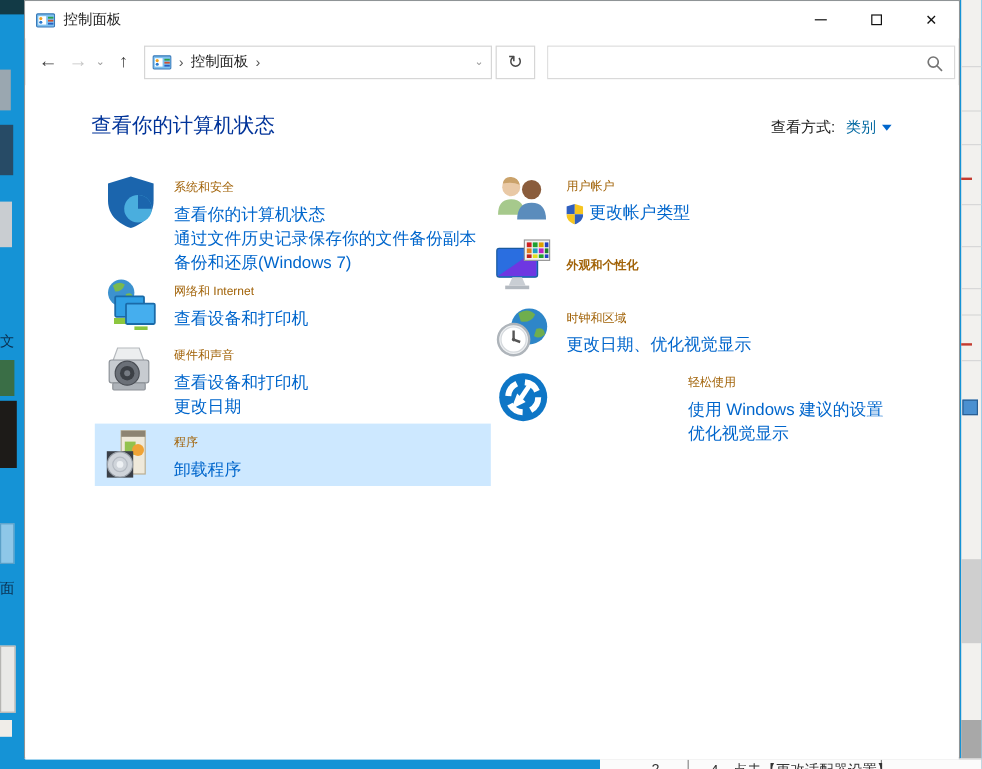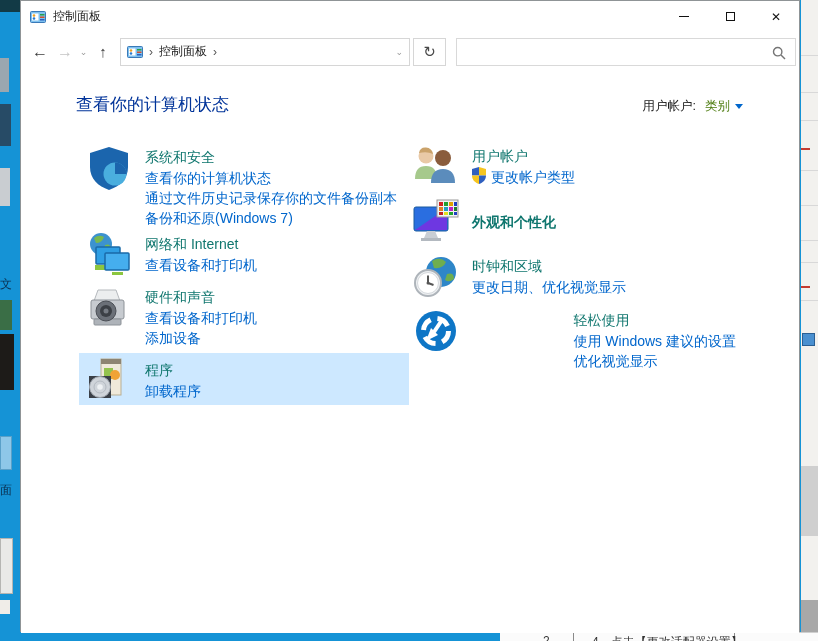--- a/index.html
+++ b/index.html
@@ -45,30 +45,30 @@
   .search-box { flex:1; position:relative; height:28px; border:1px solid #d9d9d9; margin-left:10px; }
   .search-box input { position:absolute; inset:0; border:0; outline:none; padding:0 30px 0 8px;
                       font:12px "Liberation Sans","DejaVu Sans",sans-serif; }
   .search-box svg { position:absolute; right:9px; top:7px; }
 
   
   .main { position:relative; width:100%; height:562px; background:#fff; }
   .page-title { position:absolute; left:55px; top:22px; font-size:17px; color:#003399; font-weight:400; }
   .viewby { position:absolute; right:56px; top:27px; font-size:12.5px; display:flex; align-items:center; }
   .viewby .lbl { color:#1a1a1a; }
-  .viewby .val { color:#4d7c0f; margin-left:9px; cursor:pointer; }
+  .viewby .val { color:#0369a1; margin-left:9px; cursor:pointer; }
   .viewby .caret { width:0; height:0; border-left:4px solid transparent; border-right:4px solid transparent;
                    border-top:5px solid #0066cc; margin-left:5px; }
 
   .cat { position:absolute; display:flex; width:330px; padding-left:6px; }
   .cat-icon { width:48px; height:48px; flex:none; }
   .cat-text { margin-left:12px; padding-top:2px; }
-  .cat-title { font-size:14px; line-height:22px; color:#0f766e; cursor:pointer; }
+  .cat-title { font-size:10px; line-height:22px; color:#a16207; cursor:pointer; }
   .cat-link { font-size:14px; line-height:20px; color:#0066cc; cursor:pointer; display:block; }
-  .cat-link-row { display:flex; align-items:flex-start; line-height:20px; }
+  .cat-link-row { display:flex; align-items:flex-end; line-height:20px; }
   .cat-link-row svg { margin-right:5px; flex:none; }
   .hl { background:#cde8ff; height:52px; align-items:center; }
   .centered-title { padding-top:14px; }
 </style>
 </head>
 <body>
 
 <div class="stage">
 
   <div class="bg-frag" style="left:0;top:0;width:20px;height:12px;background:#123a46;"></div>
@@ -171,21 +171,21 @@
         <svg width="14" height="14" viewBox="0 0 14 14">
           <circle cx="5.7" cy="5.7" r="4.2" fill="none" stroke="#757575" stroke-width="1.4"></circle>
           <line x1="9" y1="9" x2="13" y2="13" stroke="#757575" stroke-width="1.4"></line>
         </svg>
       </div>
     </div>
 
     <div class="main">
       <h1 class="page-title">查看你的计算机状态</h1>
       <div class="viewby">
-        <span class="lbl">用户帐户:</span>
+        <span class="lbl">查看方式:</span>
         <span class="val">类别</span>
         <span class="caret"></span>
       </div>
 
       <div class="cat" style="left:58px; top:73px;">
         <svg class="cat-icon" viewBox="0 0 48 48">
           <path d="M24 3 L43 9 V23 C43 35 35 42 24 46 C13 42 5 35 5 23 V9 Z" fill="#1b65ad"></path>
           <circle cx="30" cy="30" r="11.5" fill="#4aaede"></circle>
           <path d="M30 30 L30 18.5 A11.5 11.5 0 0 1 41.5 30 Z" fill="#1b65ad"></path>
         </svg>
@@ -218,21 +218,21 @@
           <polygon points="13,6 31,6 35,17 9,17" fill="#eceeef" stroke="#b5b9bd"></polygon>
           <rect x="6" y="16" width="33" height="19" rx="2" fill="#c7cbd0" stroke="#8d9298"></rect>
           <rect x="9" y="35" width="27" height="6" rx="1" fill="#aeb3b9" stroke="#8d9298"></rect>
           <circle cx="21" cy="27" r="10" fill="#6b7078" stroke="#4a4e55"></circle>
           <circle cx="21" cy="27" r="6" fill="#3c4046"></circle>
           <circle cx="21" cy="27" r="2.5" fill="#767b83"></circle>
         </svg>
         <div class="cat-text">
           <div class="cat-title">硬件和声音</div>
           <a class="cat-link">查看设备和打印机</a>
-          <a class="cat-link">添加设备</a>
+          <a class="cat-link">更改日期</a>
         </div>
       </div>
 
       <div class="cat hl" style="left:58px; top:282px;">
         <svg class="cat-icon" viewBox="0 0 48 48">
           <rect x="16" y="4" width="20" height="36" fill="#efe9da" stroke="#b9ae93"></rect>
           <rect x="16" y="4" width="20" height="5" fill="#8d8472"></rect>
           <rect x="19" y="13" width="9" height="11" fill="#93c24d"></rect>
           <circle cx="30" cy="20" r="5" fill="#f0a335"></circle>
           <rect x="4" y="21" width="22" height="22" fill="#3a3f47"></rect>

